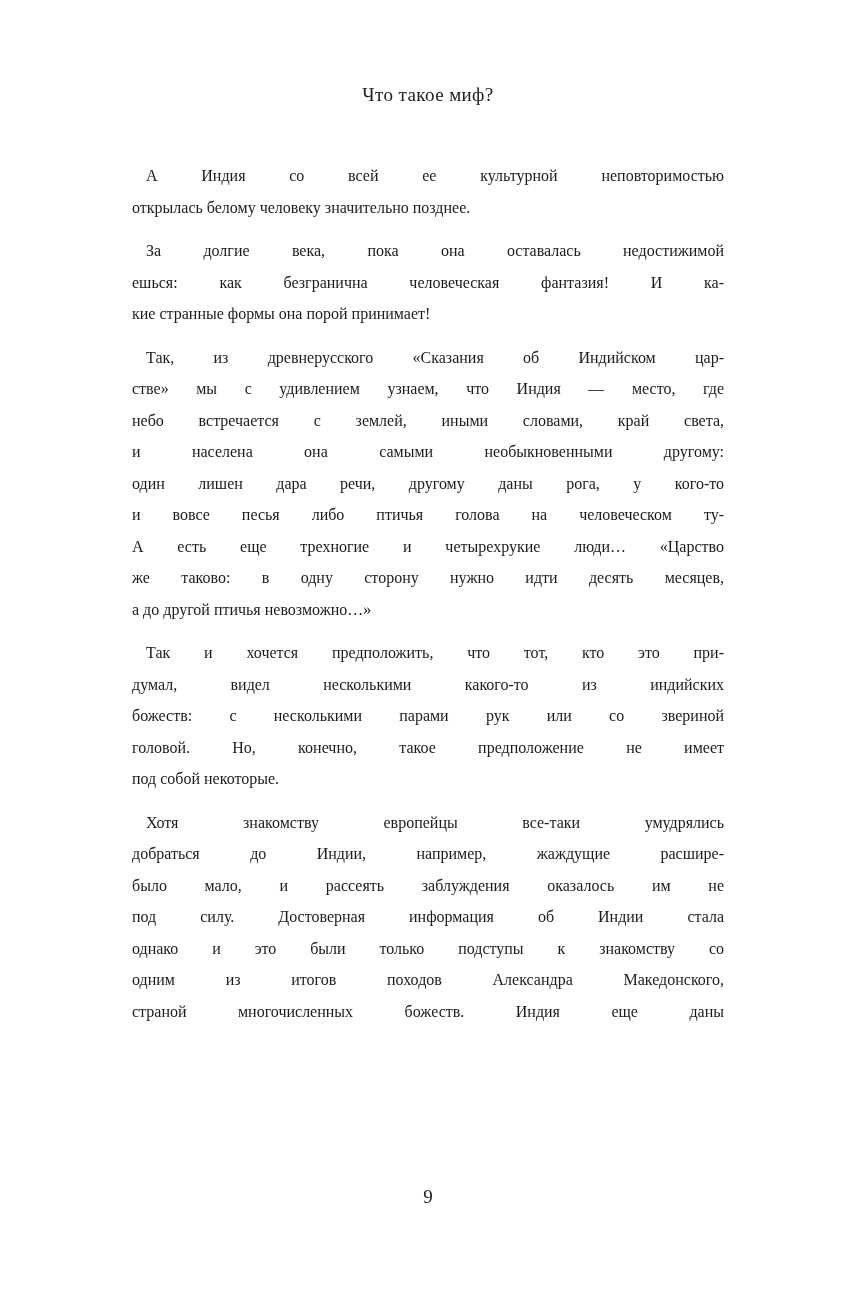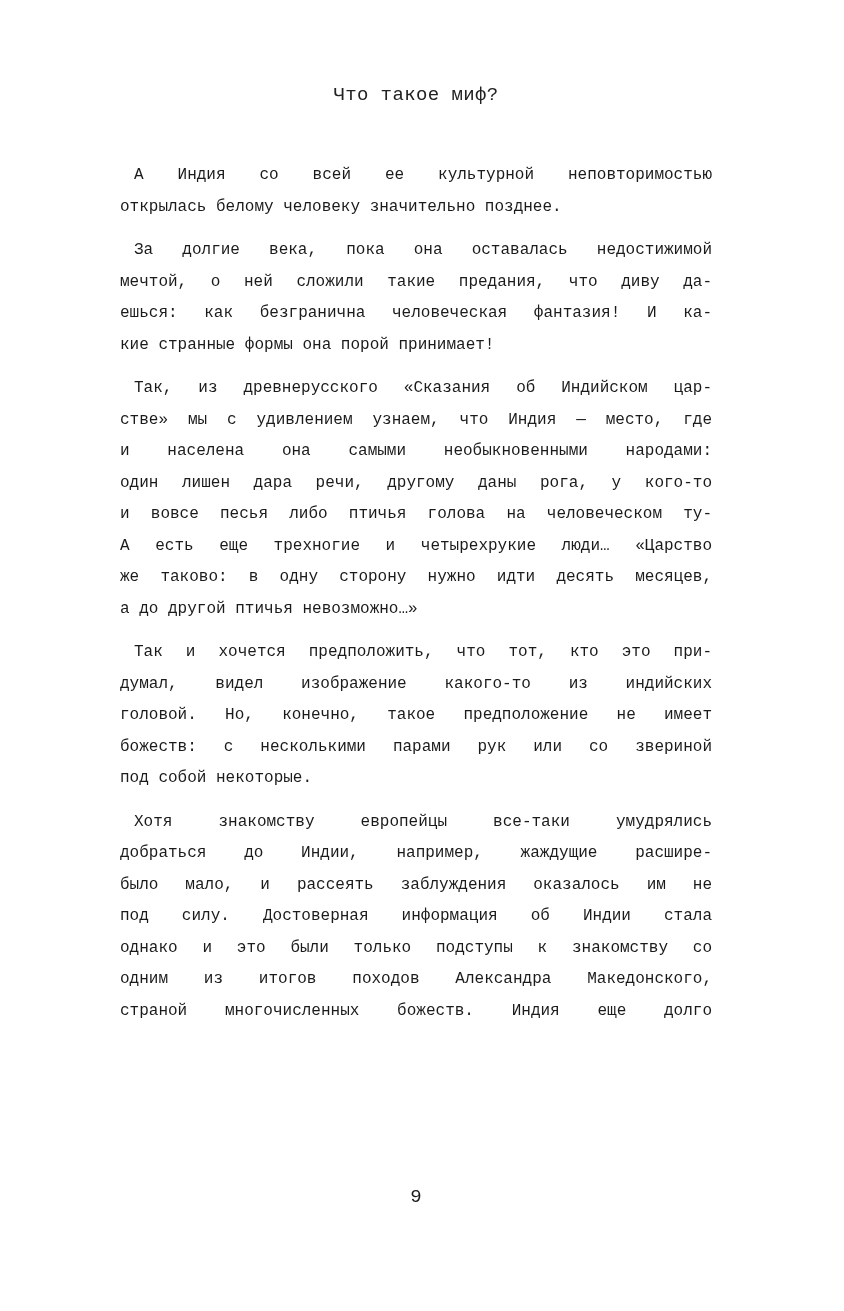--- a/index.html
+++ b/index.html
@@ -5,23 +5,24 @@
   html, body {
     margin: 0;
     padding: 0;
     background: #ffffff;
   }
   .page {
     position: relative;
     width: 808px;
     height: 1311px;
     background: #ffffff;
-    font-family: Liberation Mono, monospace;
+    font-family: Liberation Serif, serif;
     color: #1b1b1b;
     overflow: hidden;
+    margin-left: 12px;
   }
   .running-head {
     position: absolute;
     top: 84px;
     left: 120px;
     width: 592px;
     text-align: center;
     font-size: 19px;
     letter-spacing: 0.4px;
     color: #222222;
@@ -66,46 +67,46 @@
 <div class="page">
   <div class="running-head">Что такое миф?</div>
 
   <div class="text-block">
       <div class="paragraph">
         <div class="line first">А Индия со всей ее культурной неповторимостью</div>
         <div class="line para-last">открылась белому человеку значительно позднее.</div>
       </div>
       <div class="paragraph">
         <div class="line first">За долгие века, пока она оставалась недостижимой</div>
-        <div class="line">мечтой, о ней сложили такие предания, что диву да-</div>
         <div class="line">ешься: как безгранична человеческая фантазия! И ка-</div>
         <div class="line para-last">кие странные формы она порой принимает!</div>
       </div>
       <div class="paragraph">
         <div class="line first">Так, из древнерусского «Сказания об Индийском цар-</div>
         <div class="line">стве» мы с удивлением узнаем, что Индия — место, где</div>
-        <div class="line">и населена она самыми необыкновенными народами:</div>
+        <div class="line">небо встречается с землей, иными словами, край света,</div>
+        <div class="line">и населена она самыми необыкновенными другому:</div>
         <div class="line">один лишен дара речи, другому даны рога, у кого-то</div>
         <div class="line">и вовсе песья либо птичья голова на человеческом ту-</div>
         <div class="line">А есть еще трехногие и четырехрукие люди… «Царство</div>
         <div class="line">же таково: в одну сторону нужно идти десять месяцев,</div>
         <div class="line para-last">а до другой птичья невозможно…»</div>
       </div>
       <div class="paragraph">
         <div class="line first">Так и хочется предположить, что тот, кто это при-</div>
-        <div class="line">думал, видел изображение какого-то из индийских</div>
+        <div class="line">думал, видел несколькими какого-то из индийских</div>
+        <div class="line">божеств: с несколькими парами рук или со звериной</div>
         <div class="line">головой. Но, конечно, такое предположение не имеет</div>
-        <div class="line">божеств: с несколькими парами рук или со звериной</div>
         <div class="line para-last">под собой некоторые.</div>
       </div>
       <div class="paragraph">
         <div class="line first">Хотя знакомству европейцы все-таки умудрялись</div>
         <div class="line">добраться до Индии, например, жаждущие расшире-</div>
         <div class="line">было мало, и рассеять заблуждения оказалось им не</div>
         <div class="line">под силу. Достоверная информация об Индии стала</div>
         <div class="line">однако и это были только подступы к знакомству со</div>
         <div class="line">одним из итогов походов Александра Македонского,</div>
-        <div class="line">страной многочисленных божеств. Индия еще долго</div>
+        <div class="line">страной многочисленных божеств. Индия еще даны</div>
       </div>
     </div>
 
   <div class="page-number">9</div>
 </div>
 
 </body></html>

